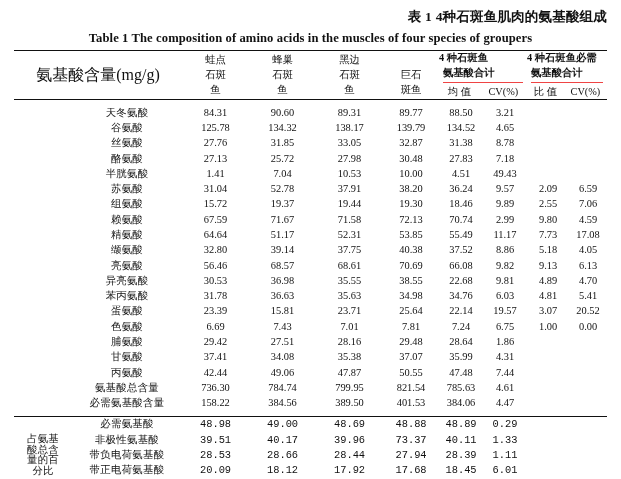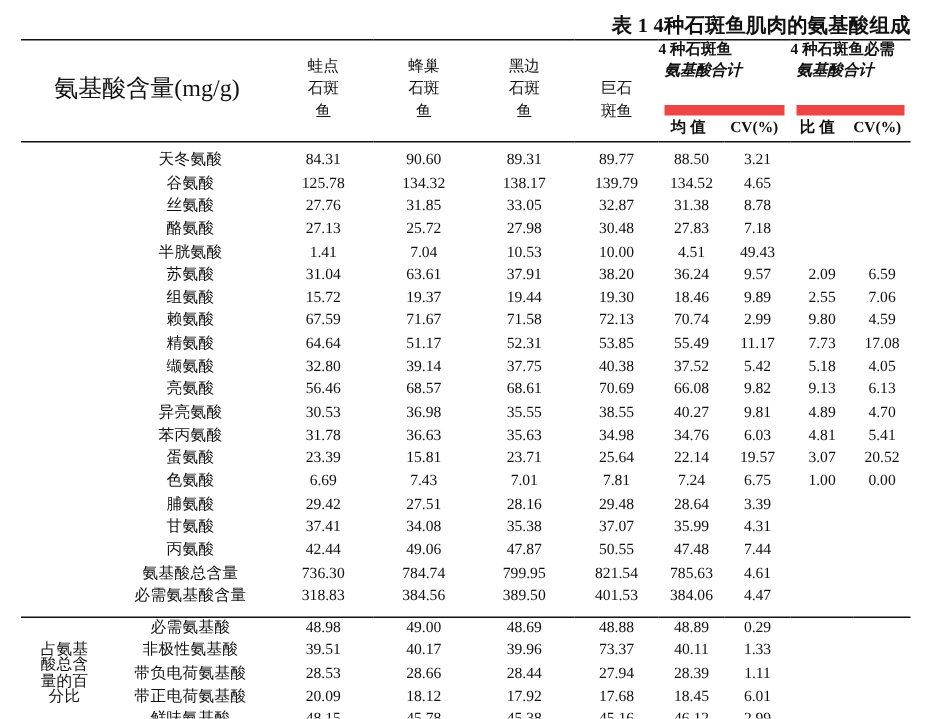--- a/index.html
+++ b/index.html
@@ -69,30 +69,29 @@
     display: block;
   }
   .grp-label {
     display: block;
     text-align: left;
     font-weight: bold;
     font-size: 10.3px;
     line-height: 1.45;
   }
   .grp-underline {
-    border-bottom: 7px solid #ef4444;
+    border-bottom: 1px solid #ef4444;
     display: block;
     margin: 0 4px 1px 4px;
-    padding-bottom: 14px;
-    font-style: italic;
+    padding-bottom: 1px;
   }
   .sub-row {
     display: flex;
     justify-content: space-around;
-    font-weight: bold;
+    font-weight: normal;
     font-size: 10.3px;
     padding-top: 1px;
   }
   .sub-row span { display: inline-block; }
 
   
   tr.data td {
     font-size: 10.4px;
     line-height: 1.0;
     padding: 2.45px 0 2.45px 0;
@@ -113,28 +112,29 @@
     text-align: center;
     font-weight: bold;
     font-size: 10.4px;
     line-height: 1.52;
     letter-spacing: 0.2px;
     width: 58px;
     vertical-align: middle;
   }
   .sidecap-inner { display: block; }
   tr.spacer td { height: 5px; padding: 0; }
-  .pct-block td { padding-top: 2.4px; padding-bottom: 2.4px; }
+  .pct-block td { padding-top: 2.4px; padding-bottom: 2.4px; font-family: Liberation Mono, monospace; }
 </style>
 </head>
 <body>
 
 <div id="page">
 
   <div class="title-cn">表 1  4种石斑鱼肌肉的氨基酸组成</div>
+  <div class="title-en">Table 1   The composition of amino acids in the muscles of four species of groupers</div>
 
   <table class="main">
     <colgroup>
       <col style="width:58px">
       <col style="width:110px">
       <col style="width:67px">
       <col style="width:67px">
       <col style="width:67px">
       <col style="width:56px">
       <col style="width:44px">
@@ -252,21 +252,21 @@
           <td class="num">10.00</td>
           <td class="num">4.51</td>
           <td class="num">49.43</td>
           <td class="num"></td>
           <td class="num"></td>
         </tr>
         <tr class="data">
           <td></td>
           <td class="name">苏氨酸</td>
           <td class="num">31.04</td>
-          <td class="num">63.61</td>
+          <td class="num">52.78</td>
           <td class="num">37.91</td>
           <td class="num">38.20</td>
           <td class="num">36.24</td>
           <td class="num">9.57</td>
           <td class="num">2.09</td>
           <td class="num">6.59</td>
         </tr>
         <tr class="data">
           <td></td>
           <td class="name">组氨酸</td>
@@ -304,21 +304,21 @@
           <td class="num">17.08</td>
         </tr>
         <tr class="data">
           <td></td>
           <td class="name">缬氨酸</td>
           <td class="num">32.80</td>
           <td class="num">39.14</td>
           <td class="num">37.75</td>
           <td class="num">40.38</td>
           <td class="num">37.52</td>
-          <td class="num">5.42</td>
+          <td class="num">8.86</td>
           <td class="num">5.18</td>
           <td class="num">4.05</td>
         </tr>
         <tr class="data">
           <td></td>
           <td class="name">亮氨酸</td>
           <td class="num">56.46</td>
           <td class="num">68.57</td>
           <td class="num">68.61</td>
           <td class="num">70.69</td>
@@ -327,21 +327,21 @@
           <td class="num">9.13</td>
           <td class="num">6.13</td>
         </tr>
         <tr class="data">
           <td></td>
           <td class="name">异亮氨酸</td>
           <td class="num">30.53</td>
           <td class="num">36.98</td>
           <td class="num">35.55</td>
           <td class="num">38.55</td>
-          <td class="num">40.27</td>
+          <td class="num">22.68</td>
           <td class="num">9.81</td>
           <td class="num">4.89</td>
           <td class="num">4.70</td>
         </tr>
         <tr class="data">
           <td></td>
           <td class="name">苯丙氨酸</td>
           <td class="num">31.78</td>
           <td class="num">36.63</td>
           <td class="num">35.63</td>
@@ -376,21 +376,21 @@
           <td class="num">0.00</td>
         </tr>
         <tr class="data">
           <td></td>
           <td class="name">脯氨酸</td>
           <td class="num">29.42</td>
           <td class="num">27.51</td>
           <td class="num">28.16</td>
           <td class="num">29.48</td>
           <td class="num">28.64</td>
-          <td class="num">3.39</td>
+          <td class="num">1.86</td>
           <td class="num"></td>
           <td class="num"></td>
         </tr>
         <tr class="data">
           <td></td>
           <td class="name">甘氨酸</td>
           <td class="num">37.41</td>
           <td class="num">34.08</td>
           <td class="num">35.38</td>
           <td class="num">37.07</td>
@@ -419,21 +419,21 @@
           <td class="num">799.95</td>
           <td class="num">821.54</td>
           <td class="num">785.63</td>
           <td class="num">4.61</td>
           <td class="num"></td>
           <td class="num"></td>
         </tr>
         <tr class="data">
           <td></td>
           <td class="name">必需氨基酸含量</td>
-          <td class="num">318.83</td>
+          <td class="num">158.22</td>
           <td class="num">384.56</td>
           <td class="num">389.50</td>
           <td class="num">401.53</td>
           <td class="num">384.06</td>
           <td class="num">4.47</td>
           <td class="num"></td>
           <td class="num"></td>
         </tr>
         <tr class="spacer">
           <td colspan="10"></td>

